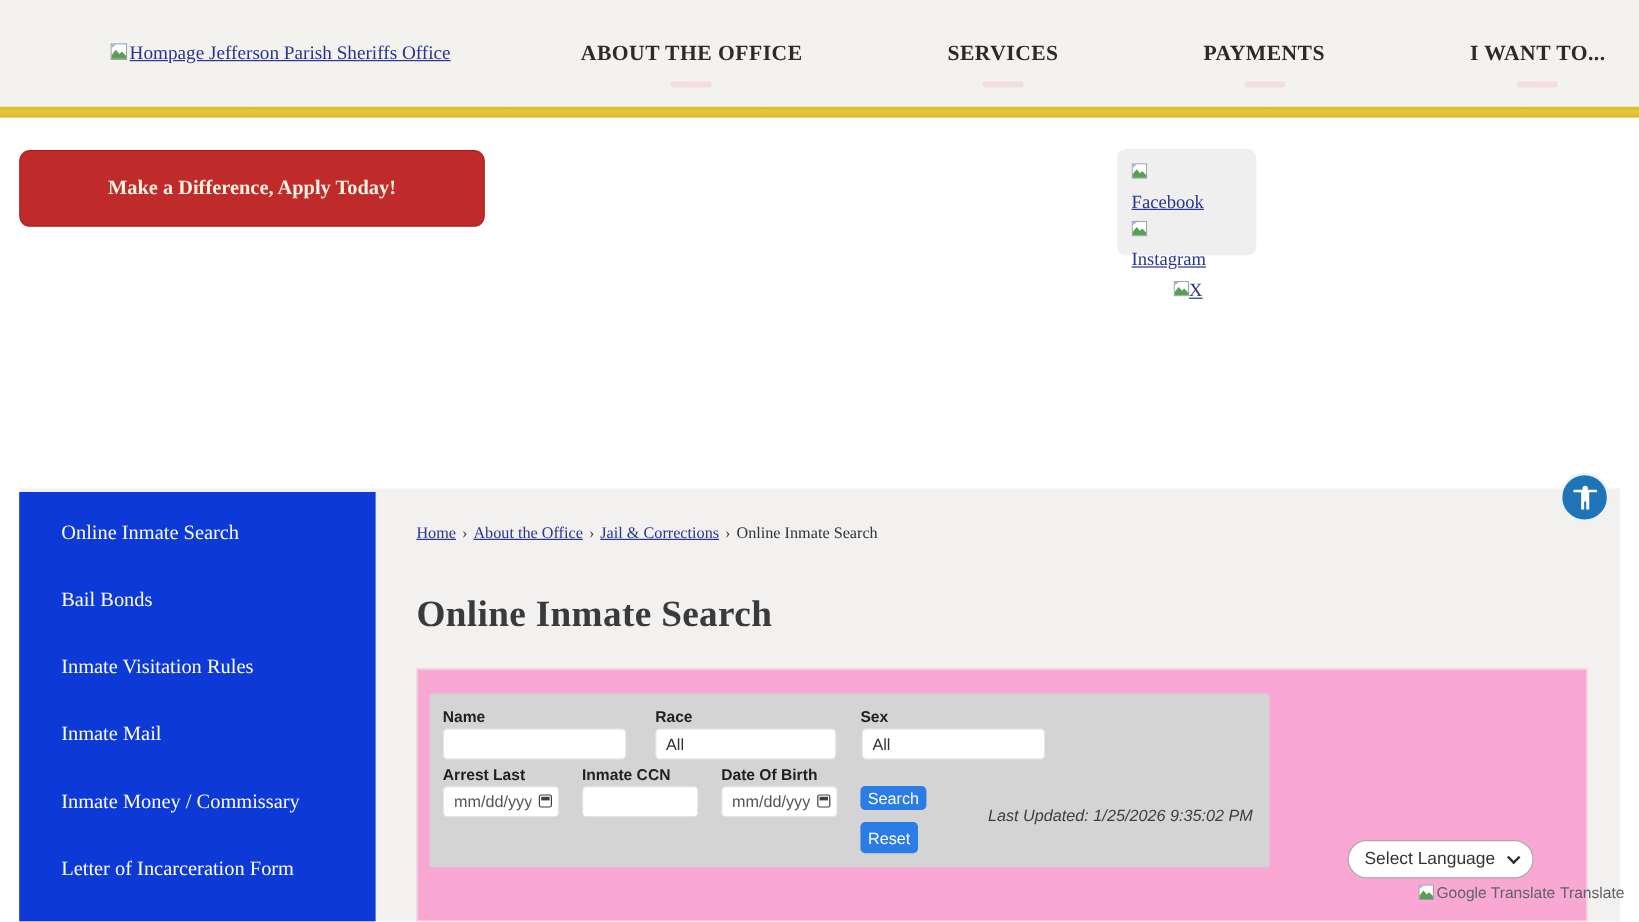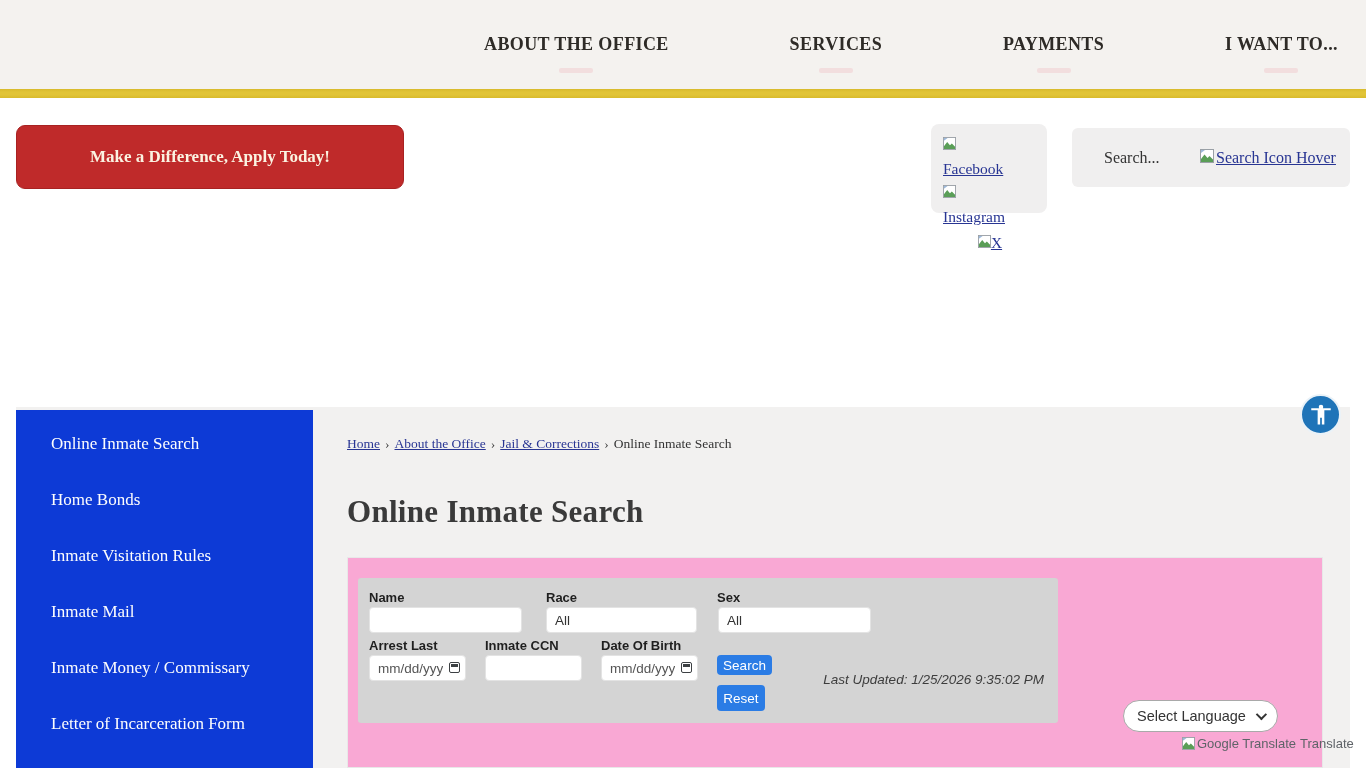--- a/index.html
+++ b/index.html
@@ -88,20 +88,30 @@
   .a11y-btn{position:absolute;left:1300px;top:394px;width:41px;height:41px;border-radius:50%;
     background:var(--a11y);border:2px solid #eaf2f8;cursor:pointer;display:flex;align-items:center;
     justify-content:center;padding:0;}
 </style>
 </head>
 <body>
 
 <div class="page">
 
   <header class="site-header">
+    <a class="logo-link">
+      <span>
+        <svg class="bimg" width="14" height="14" viewBox="0 0 14 14">
+            <rect x="0.5" y="0.5" width="13" height="13" fill="#fff" stroke="#9aa0a6"></rect>
+            <path d="M1 4 L5 1 L1 1 Z" fill="#9db8d9"></path>
+            <path d="M1 10 L4.5 5.5 L7.5 9 L9.5 7 L13 10.5 L13 13 L1 13 Z" fill="#5a9e57"></path>
+          </svg>
+      </span>
+      <span>Hompage Jefferson Parish Sheriffs Office</span>
+    </a>
     <nav class="main-nav">
       <div class="nav-item">
         <span>ABOUT THE OFFICE</span>
         <span class="nav-underline"></span>
       </div>
       <div class="nav-item">
         <span>SERVICES</span>
         <span class="nav-underline"></span>
       </div>
       <div class="nav-item">
@@ -141,40 +151,29 @@
       <a class="social-link">
         <svg class="bimg" width="13" height="13" viewBox="0 0 14 14">
             <rect x="0.5" y="0.5" width="13" height="13" fill="#fff" stroke="#9aa0a6"></rect>
             <path d="M1 4 L5 1 L1 1 Z" fill="#9db8d9"></path>
             <path d="M1 10 L4.5 5.5 L7.5 9 L9.5 7 L13 10.5 L13 13 L1 13 Z" fill="#5a9e57"></path>
           </svg><span>X</span>
       </a>
     </span>
   </div>
 
-  <div class="search-bar">
-    <input class="search-input" type="text" placeholder="Search..." style="">
-    <a class="search-link">
-      <svg class="bimg" width="14" height="14" viewBox="0 0 14 14">
-          <rect x="0.5" y="0.5" width="13" height="13" fill="#fff" stroke="#9aa0a6"></rect>
-          <path d="M1 4 L5 1 L1 1 Z" fill="#9db8d9"></path>
-          <path d="M1 10 L4.5 5.5 L7.5 9 L9.5 7 L13 10.5 L13 13 L1 13 Z" fill="#5a9e57"></path>
-        </svg>
-        <span>Search Icon Hover</span>
-    </a>
-  </div>
 
   <div class="content-band">
 
     <aside class="sidebar">
       <div class="side-item">
         <span>Online Inmate Search</span>
       </div>
       <div class="side-item">
-        <span>Home Bonds</span>
+        <span>Bail Bonds</span>
       </div>
       <div class="side-item">
         <span>Inmate Visitation Rules</span>
       </div>
       <div class="side-item">
         <span>Inmate Mail</span>
       </div>
       <div class="side-item">
         <span>Inmate Money / Commissary</span>
       </div>

